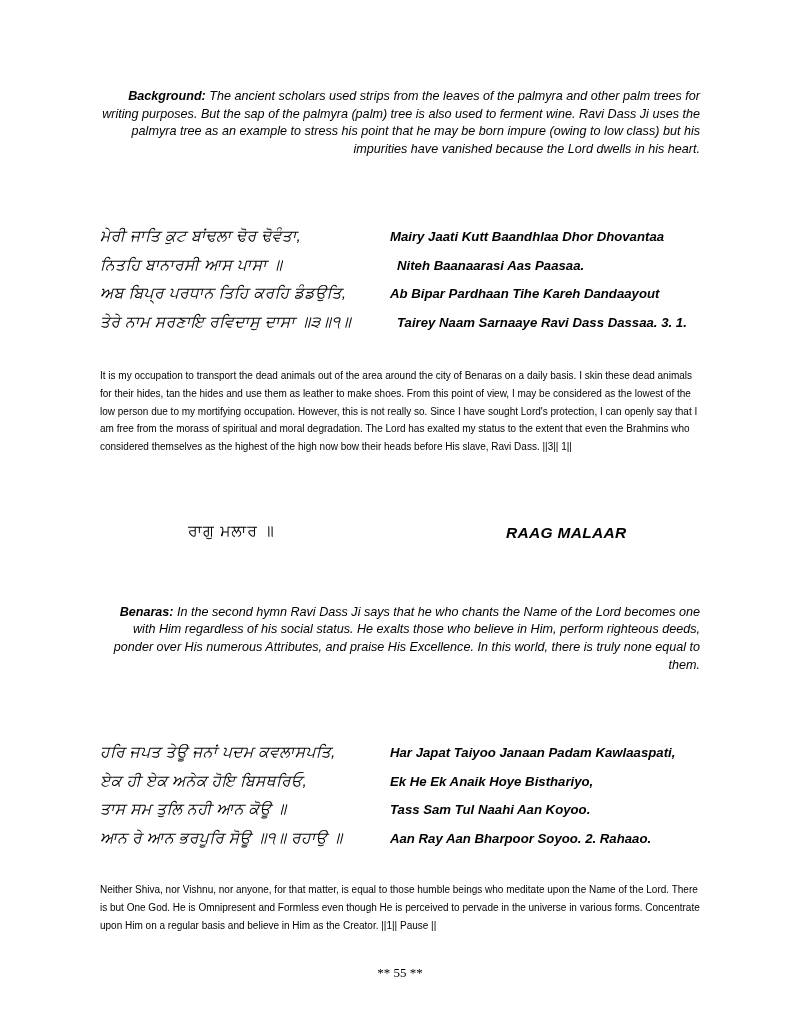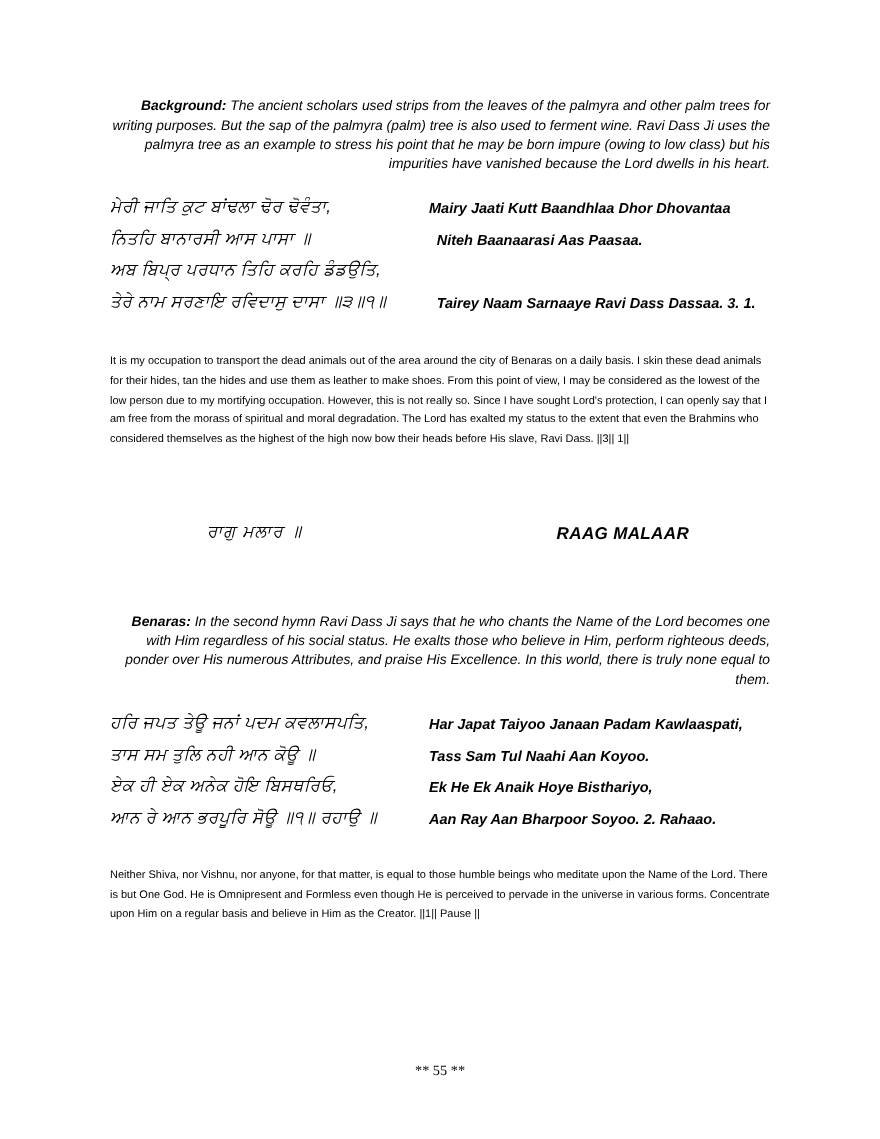--- a/index.html
+++ b/index.html
@@ -50,20 +50,21 @@
     font-size: 10px;
     line-height: 17.7px;
     margin: 0;
     text-align: left;
   }
 
   
   .verse {
     position: relative;
     width: 600px;
+    margin-top: 47px;
   }
   .verse-row {
     position: relative;
     height: 28.5px;
   }
   .gurmukhi {
     position: absolute;
     left: 0;
     top: 0;
     font-family: "Liberation Sans", sans-serif;
@@ -88,21 +89,20 @@
   .raag {
     position: relative;
     height: 30px;
   }
   .raag-gurmukhi {
     position: absolute;
     left: 88px;
     top: 0;
     font-family: "Liberation Sans", sans-serif;
     font-size: 15.5px;
-    font-style: italic;
     letter-spacing: 1px;
     white-space: nowrap;
   }
   .raag-roman {
     position: absolute;
     left: 406px;
     top: 2px;
     font-family: "Liberation Sans", sans-serif;
     font-size: 15.5px;
     font-weight: bold;
@@ -146,20 +146,21 @@
       <div class="verse-row">
         <span class="gurmukhi">ਮੇਰੀ ਜਾਤਿ ਕੁਟ ਬਾਂਢਲਾ ਢੋਰ ਢੋਵੰਤਾ,</span>
         <span class="translit">Mairy Jaati Kutt Baandhlaa Dhor Dhovantaa</span>
       </div>
       <div class="verse-row">
         <span class="gurmukhi">ਨਿਤਹਿ ਬਾਨਾਰਸੀ ਆਸ ਪਾਸਾ ॥</span>
         <span class="translit indent">Niteh Baanaarasi Aas Paasaa.</span>
       </div>
       <div class="verse-row">
         <span class="gurmukhi">ਅਬ ਬਿਪ੍ਰ ਪਰਧਾਨ ਤਿਹਿ ਕਰਹਿ ਡੰਡਉਤਿ,</span>
+        <span class="translit">Ab Bipar Pardhaan Tihe Kareh Dandaayout</span>
       </div>
       <div class="verse-row">
         <span class="gurmukhi">ਤੇਰੇ ਨਾਮ ਸਰਣਾਇ ਰਵਿਦਾਸੁ ਦਾਸਾ ॥੩॥੧॥</span>
         <span class="translit indent">Tairey Naam Sarnaaye Ravi Dass Dassaa. 3. 1.</span>
       </div>
     </div>
 
     <div class="gap-b"></div>
 
     <p class="para">It is my occupation to transport the dead animals out of the area around the city of Benaras on a daily basis. I skin these dead animals for their hides, tan the hides and use them as leather to make shoes. From this point of view, I may be considered as the lowest of the low person due to my mortifying occupation. However, this is not really so. Since I have sought Lord's protection, I can openly say that I am free from the morass of spiritual and moral degradation. The Lord has exalted my status to the extent that even the Brahmins who considered themselves as the highest of the high now bow their heads before His slave, Ravi Dass. ||3|| 1||</p>
@@ -176,28 +177,28 @@
     <p class="note"><span class="lead">Benaras:</span><span> In the second hymn Ravi Dass Ji says that he who chants the Name of the Lord becomes one with Him regardless of his social status. He exalts those who believe in Him, perform righteous deeds, ponder over His numerous Attributes, and praise His Excellence. In this world, there is truly none equal to them.</span></p>
 
     <div class="gap-e"></div>
 
     <div class="verse">
       <div class="verse-row">
         <span class="gurmukhi">ਹਰਿ ਜਪਤ ਤੇਊ ਜਨਾਂ ਪਦਮ ਕਵਲਾਸਪਤਿ,</span>
         <span class="translit">Har Japat Taiyoo Janaan Padam Kawlaaspati,</span>
       </div>
       <div class="verse-row">
+        <span class="gurmukhi">ਏਕ ਹੀ ਏਕ ਅਨੇਕ ਹੋਇ ਬਿਸਥਰਿਓ,</span>
+        <span class="translit">Ek He Ek Anaik Hoye Bisthariyo,</span>
+      </div>
+      <div class="verse-row">
         <span class="gurmukhi">ਤਾਸ ਸਮ ਤੁਲਿ ਨਹੀ ਆਨ ਕੋਊ ॥</span>
         <span class="translit">Tass Sam Tul Naahi Aan Koyoo.</span>
       </div>
       <div class="verse-row">
-        <span class="gurmukhi">ਏਕ ਹੀ ਏਕ ਅਨੇਕ ਹੋਇ ਬਿਸਥਰਿਓ,</span>
-        <span class="translit">Ek He Ek Anaik Hoye Bisthariyo,</span>
-      </div>
-      <div class="verse-row">
         <span class="gurmukhi">ਆਨ ਰੇ ਆਨ ਭਰਪੂਰਿ ਸੋਊ ॥੧॥ ਰਹਾਉ ॥</span>
         <span class="translit">Aan Ray Aan Bharpoor Soyoo. 2. Rahaao.</span>
       </div>
     </div>
 
     <div class="gap-f"></div>
 
     <p class="para">Neither Shiva, nor Vishnu, nor anyone, for that matter, is equal to those humble beings who meditate upon the Name of the Lord. There is but One God. He is Omnipresent and Formless even though He is perceived to pervade in the universe in various forms. Concentrate upon Him on a regular basis and believe in Him as the Creator. ||1|| Pause ||</p>
 
   </div>

